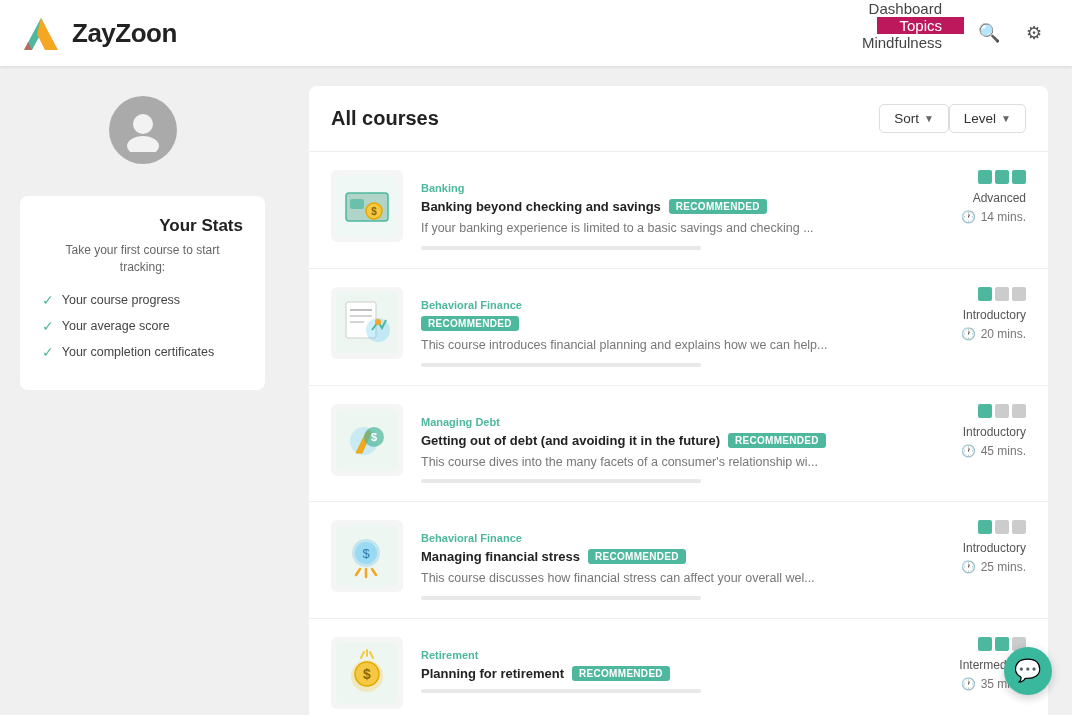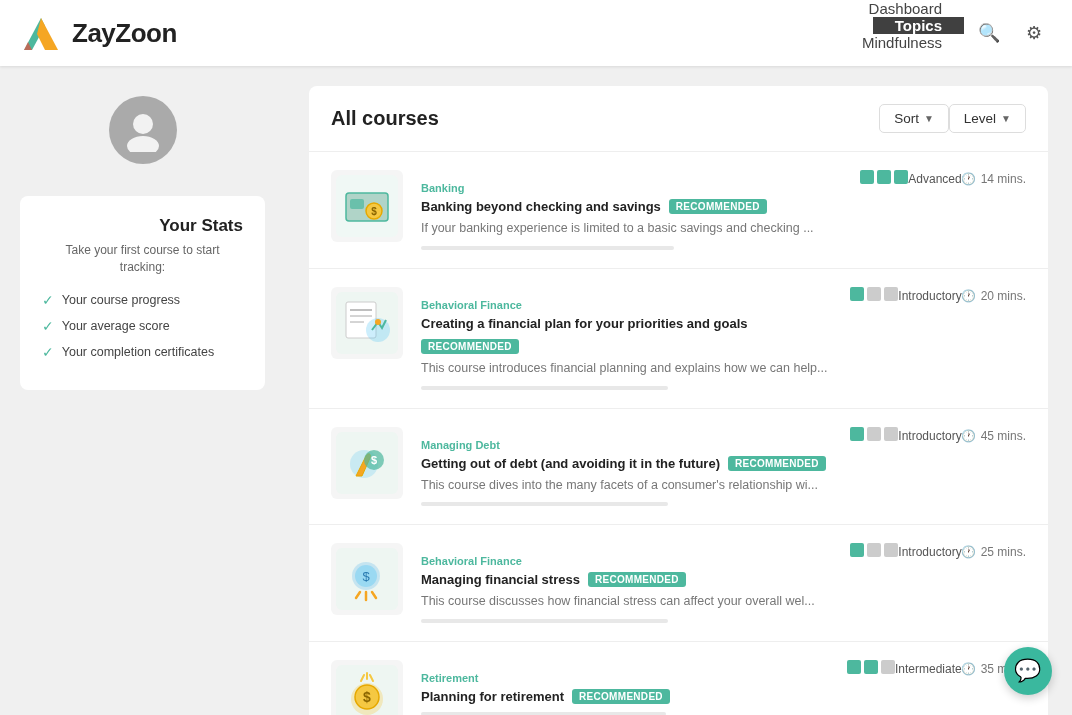--- a/index.html
+++ b/index.html
@@ -12,21 +12,21 @@
       position: relative; z-index: 10;
     }
     .logo-area { display: flex; align-items: center; gap: 10px; flex: 1; }
     .logo-icon { width: 42px; height: 42px; }
     .logo-text { font-size: 26px; font-weight: 700; color: #222; letter-spacing: -0.5px; }
     .nav-items { display: flex; align-items: flex-end; height: 66px; flex-direction: column; }
     .nav-item {
       display: flex; align-items: center; padding: 0 22px;
       font-size: 15px; color: #444; cursor: pointer; text-decoration: none;
     }
-    .nav-item.active { background: #404040; color: white; font-weight: 700; }
+    .nav-item.active { background: #be185d; color: white; font-weight: 400; }
     .nav-icon { width: 36px; height: 36px; display: flex; align-items: center; justify-content: center; cursor: pointer; color: #555; font-size: 18px; margin-left: 8px; }
 
     
     .page-body { display: flex; min-height: calc(715px - 66px); }
 
     
     .sidebar { width: 285px; min-height: calc(715px - 66px); background: #f0f0f0; padding: 30px 20px 20px; flex-shrink: 0; }
     .avatar-area { display: flex; flex-direction: column; align-items: center; margin-bottom: 20px; }
     .avatar-circle { width: 68px; height: 68px; background: #aaa; border-radius: 50%; display: flex; align-items: center; justify-content: center; margin-bottom: 12px; }
     .stats-card { background: white; border-radius: 8px; padding: 20px 22px; width: 100%; }
@@ -53,21 +53,21 @@
     .course-thumbnail { width: 72px; height: 72px; flex-shrink: 0; border-radius: 6px; background: #f5f5f5; display: flex; align-items: center; justify-content: center; overflow: hidden; }
     .course-body { flex: 1; }
     .course-category { font-size: 11px; color: #4db89e; font-weight: 600; margin-bottom: 5px; margin-top: 12px; }
     .course-title-row { display: flex; align-items: center; gap: 8px; flex-wrap: wrap; margin-bottom: 5px; }
     .course-title { font-size: 13px; font-weight: 600; color: #222; }
     .badge-recommended { background: #4db89e; color: white; font-size: 10px; font-weight: 700; padding: 2px 7px; border-radius: 3px; letter-spacing: 0.3px; }
     .course-desc { font-size: 12.5px; color: #777; line-height: 1.5; margin-bottom: 8px; }
     .progress-bar-bg { height: 4px; background: #e8e8e8; border-radius: 2px; width: 60%; }
     .progress-bar-fill { height: 4px; background: #4db89e; border-radius: 2px; width: 0%; }
 
-    .course-meta { display: flex; flex-direction: row; align-items: flex-end; min-width: 120px; flex-shrink: 0; }
+    .course-meta { display: flex; flex-direction: column; align-items: flex-end; gap: 5px; min-width: 120px; flex-shrink: 0; }
     .level-dots { display: flex; gap: 3px; margin-bottom: 2px; }
     .dot { width: 14px; height: 14px; border-radius: 2px; }
     .dot-filled { background: #4db89e; }
     .dot-empty { background: #ccc; }
     .level-label { font-size: 12px; color: #555; font-weight: 500; }
     .time-row { display: flex; align-items: center; gap: 4px; font-size: 12px; color: #777; }
     .clock-icon { font-size: 12px; }
 
     
     .chat-bubble {
@@ -190,21 +190,20 @@
             <line x1="14" y1="24" x2="36" y2="24" stroke="#aaa" stroke-width="1"></line>
             <line x1="14" y1="30" x2="28" y2="30" stroke="#aaa" stroke-width="1"></line>
             <circle cx="42" cy="38" r="12" fill="#5bc8f5" opacity="0.3"></circle>
             <path d="M36,38 L42,30 L46,36 L50,28" stroke="#4db89e" stroke-width="2" fill="none"></path>
             <circle cx="42" cy="30" r="3" fill="#f5a623"></circle>
           </svg>
         </div>
         <div class="course-body">
           <div class="course-category">Behavioral Finance</div>
           <div class="course-title-row">
-            <span class="course-title">Creating a financial plan for your priorities and goals</span>
             <span class="badge-recommended">RECOMMENDED</span>
           </div>
           <div class="course-desc">This course introduces financial planning and explains how we can help...</div>
           <div class="progress-bar-bg">
             <div class="progress-bar-fill" style="width:0%"></div>
           </div>
         </div>
         <div class="course-meta">
           <div class="level-dots">
             <div class="dot dot-filled"></div>

